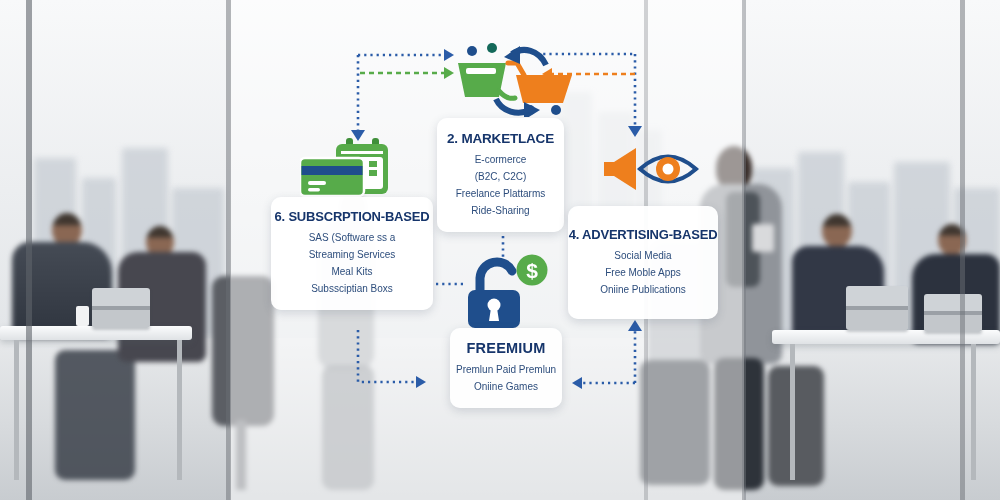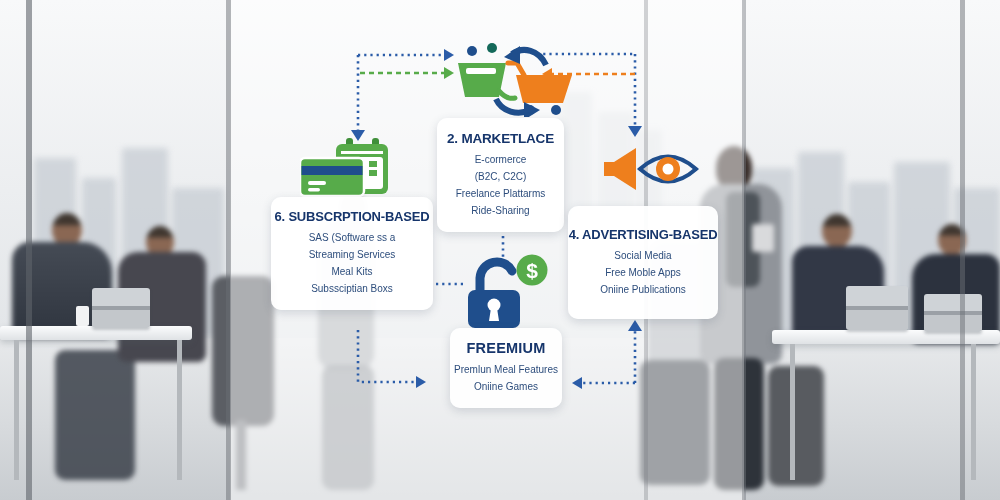--- a/index.html
+++ b/index.html
@@ -220,18 +220,18 @@
 
     <div class="box" id="box-advertising">
       <span class="title">4. ADVERTISING-BASED</span>
       <div class="line">Social Media</div>
       <div class="line">Free Moble Apps</div>
       <div class="line">Oniine Publications</div>
     </div>
 
     <div class="box" id="box-freemium">
       <span class="title">FREEMIUM</span>
-      <div class="line">Premlun Meal Features</div>
+      <div class="line">Premlun Paid Premlun</div>
       <div class="line">Oniine Games</div>
     </div>
 
   </div>
 </div>
 
 </body></html>

